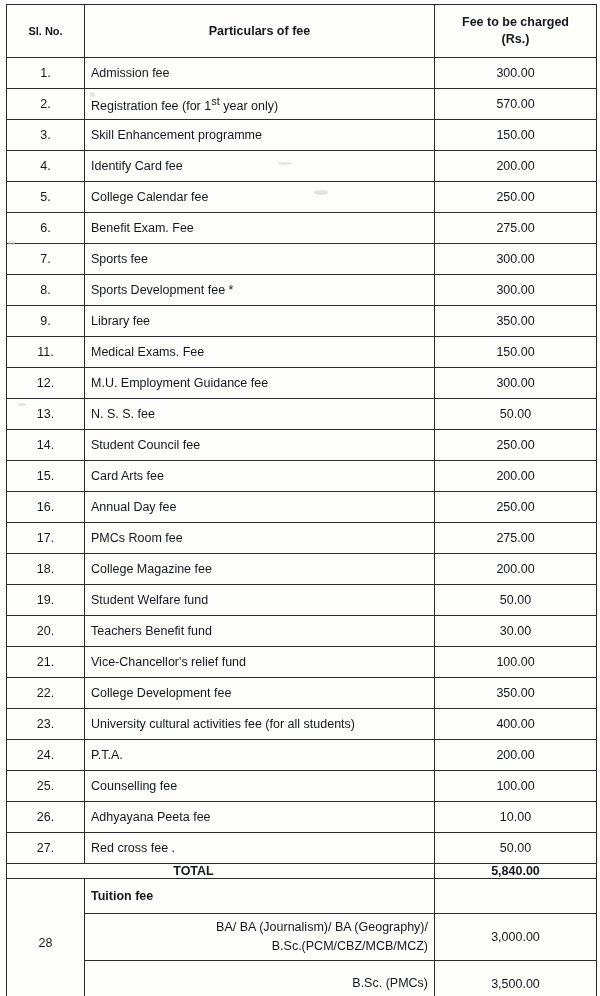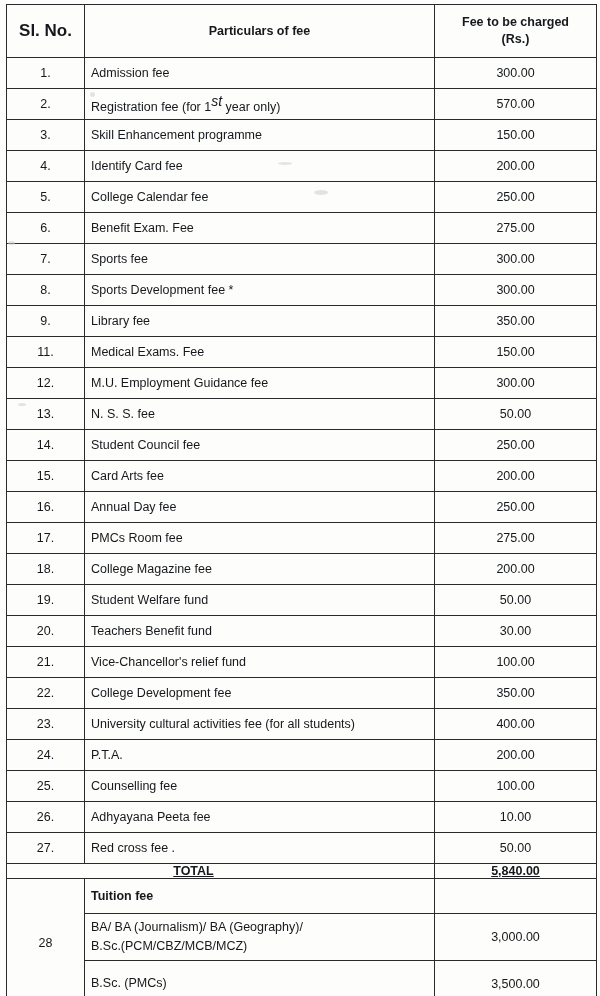--- a/index.html
+++ b/index.html
@@ -45,62 +45,60 @@
   col.c-part  { width: 350px; }
   col.c-fee   { width: 162px; }
 
   thead th {
     font-weight: bold;
     text-align: center;
     height: 52px;
     font-size: 13px;
     line-height: 1.35;
   }
-  thead th.sl { font-size: 17px; margin-top: 19px; }
+  thead th.sl { font-size: 11px; margin-top: 19px; }
 
   td.sl {
     text-align: center;
     height: 30px;
   }
   td.particulars {
     text-align: left;
     padding-left: 10px;
     margin-left: 23px;
   }
   td.fee {
     text-align: center;
     margin-left: 40px;
   }
   tr.total-row td {
     font-weight: bold;
-    text-decoration: underline;
   }
   tr.total-row td.total-label {
     text-align: center;
     padding-right: 60px;
   }
   tr.total-row td.fee {
     font-weight: bold;
   }
   td.tuition-head {
     font-weight: bold;
     text-align: left;
     padding-left: 10px;
     height: 34px;
   }
   td.tuition-course {
-    text-align: left;
+    text-align: right;
     padding-left: 10px;
     line-height: 1.55;
     height: 46px;
   }
   .sup {
-    font-size: 14px;
+    font-size: 11px;
     vertical-align: super;
-    font-style: italic;
   }
 </style>
 </head>
 <body>
 
 <div class="page">
 
   <div class="smudge" style="left:8px;  top:237px; width:7px;  height:4px;"></div>
   <div class="smudge" style="left:278px; top:158px; width:14px; height:3px;"></div>
   <div class="smudge" style="left:314px; top:186px; width:14px; height:5px;"></div>

